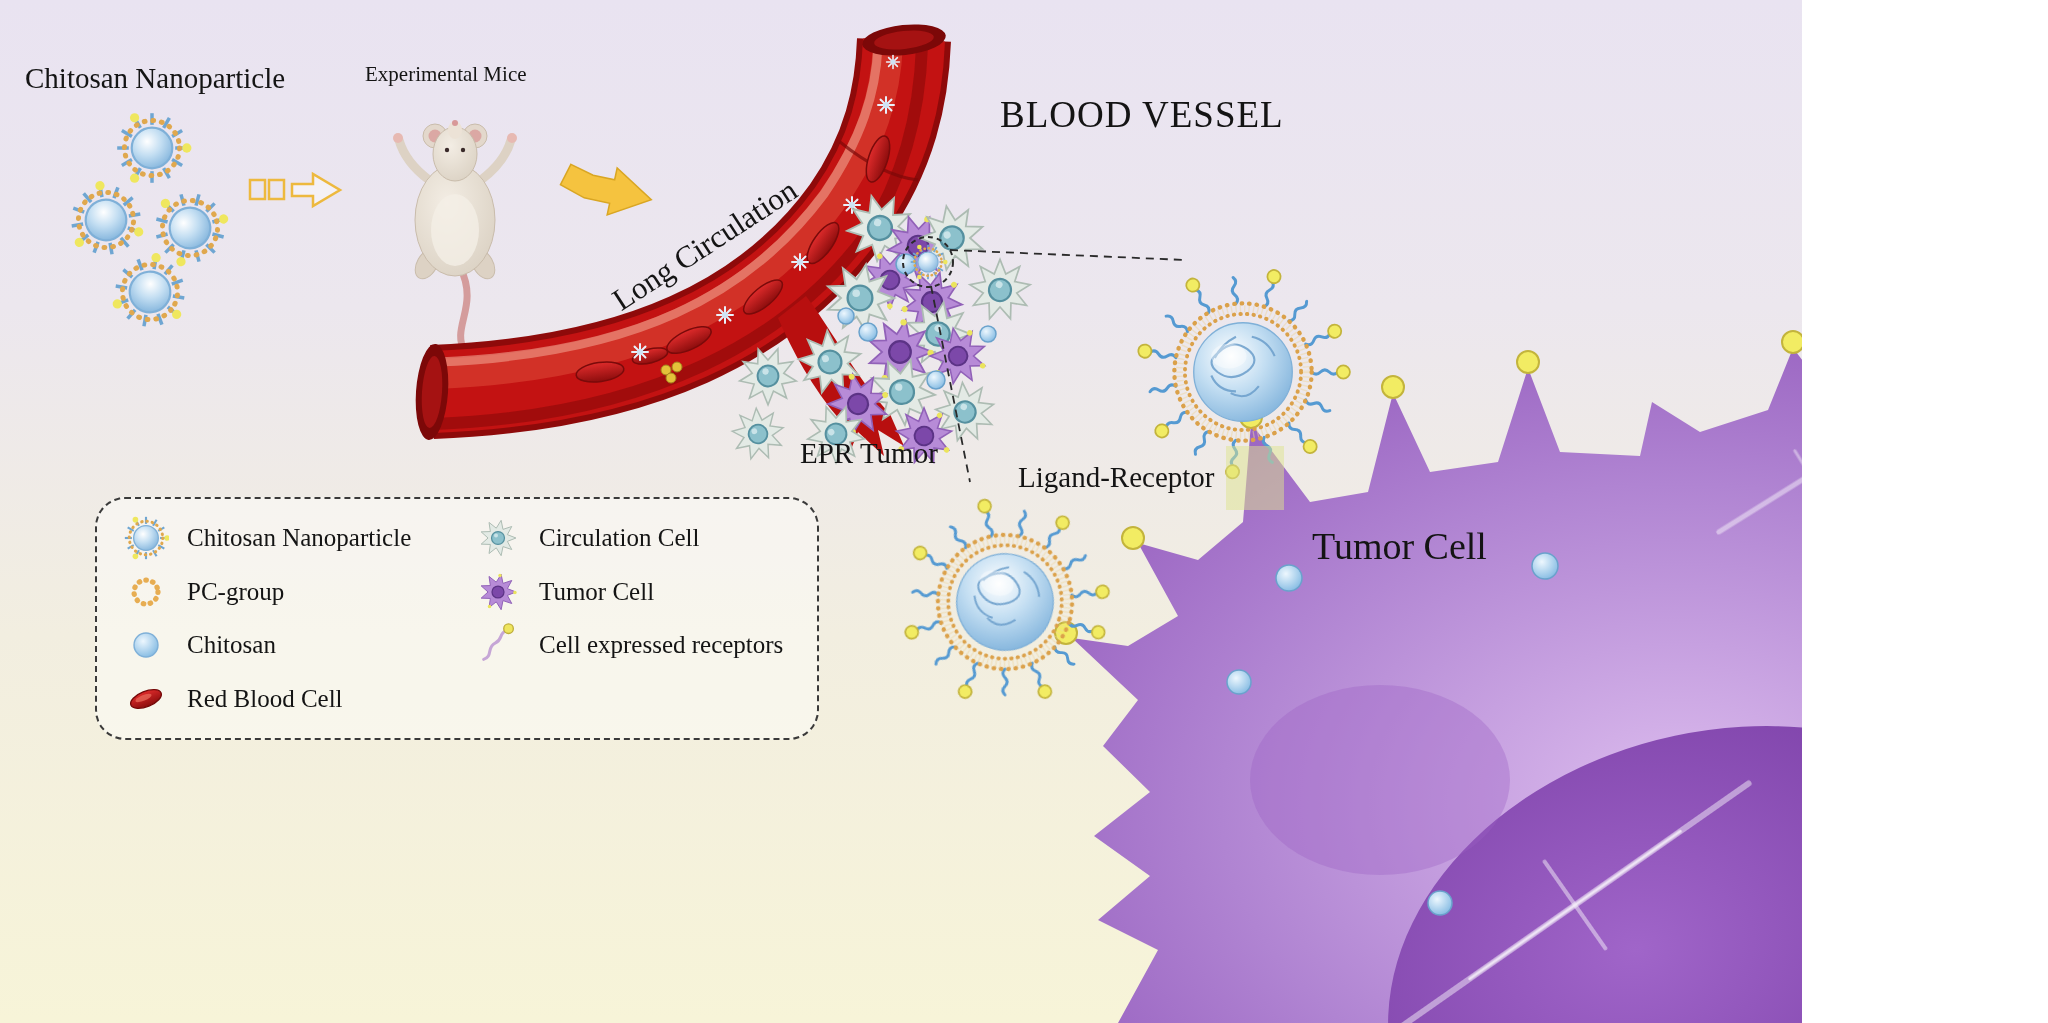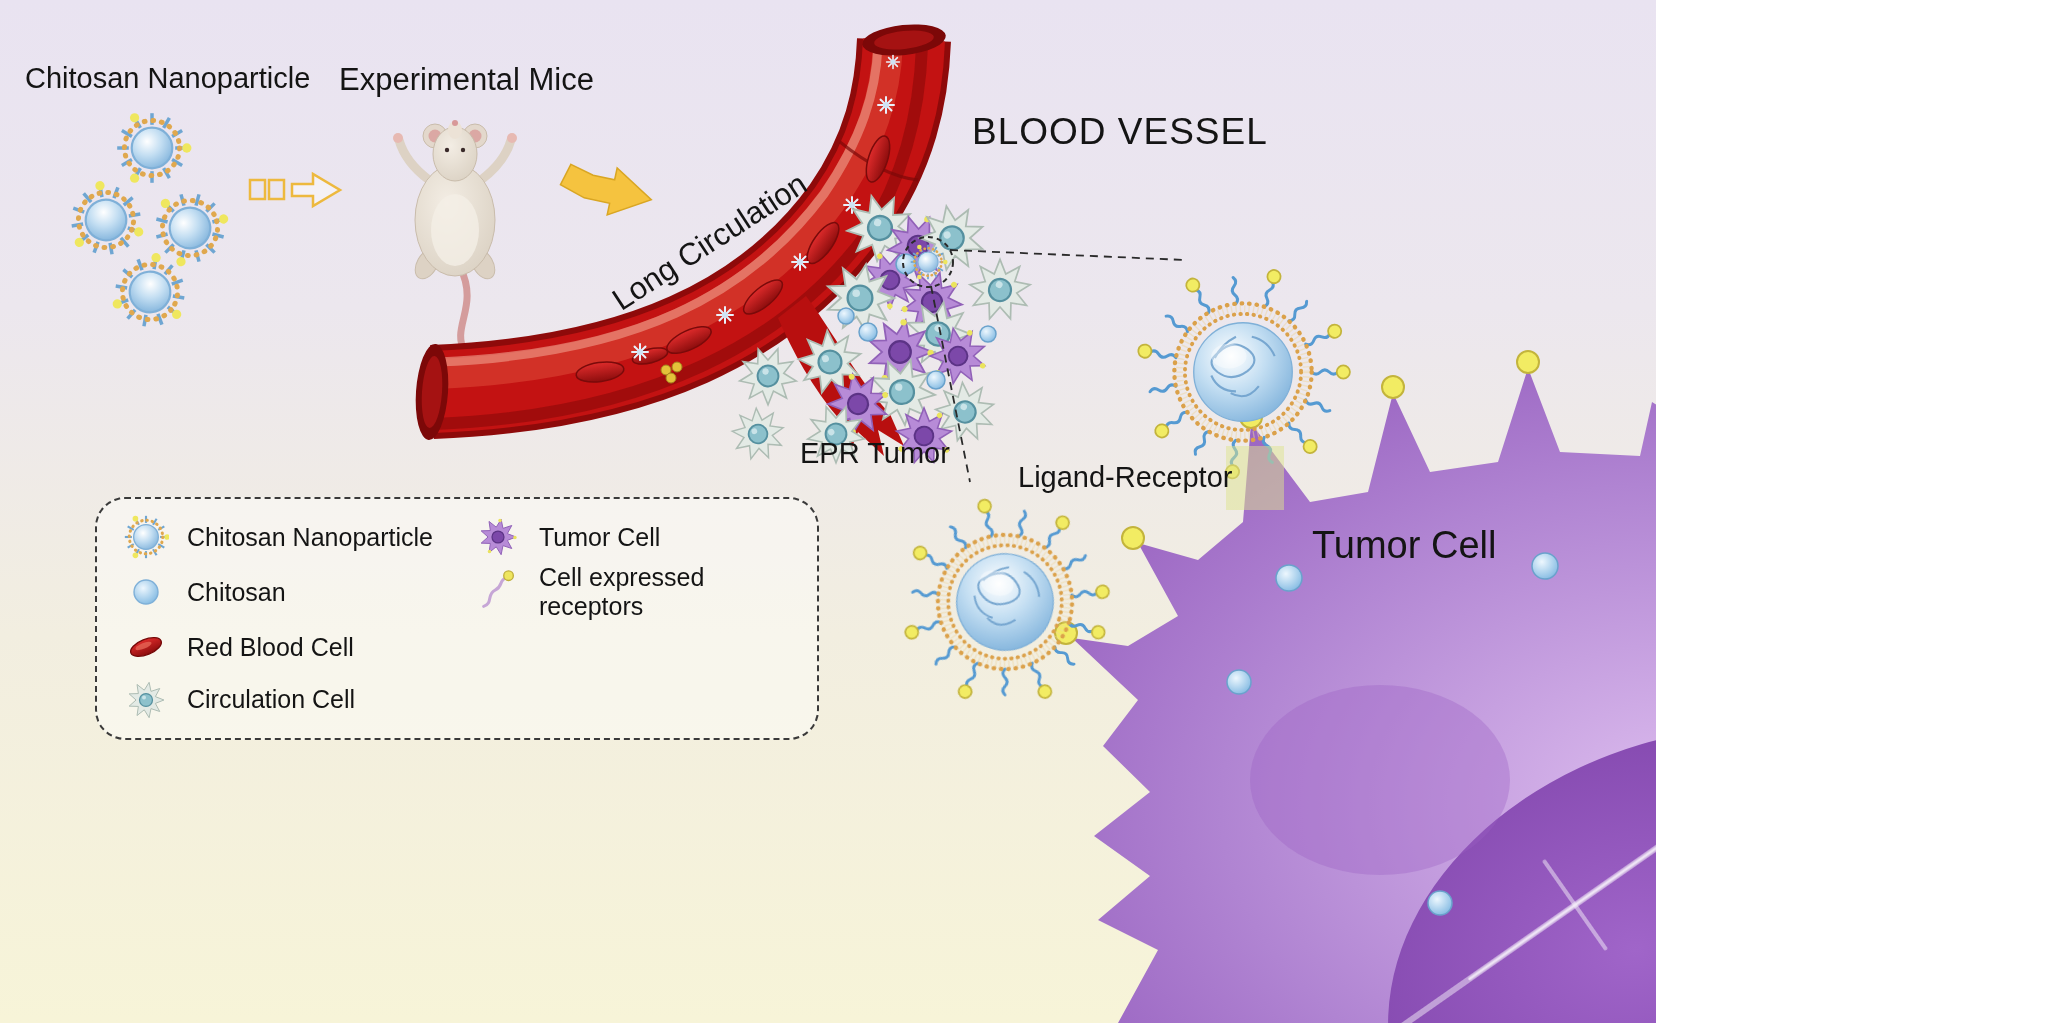--- a/index.html
+++ b/index.html
@@ -1,19 +1,19 @@
 <!DOCTYPE html>
 <html><head>
 <meta charset="utf-8">
 <style>
   html,body{margin:0;padding:0;background:#ffffff;}
   .canvas{
-    position:relative;width:1656px;height:1023px;overflow:hidden;
+    position:relative;width:1802px;height:1023px;overflow:hidden;
     background:linear-gradient(180deg,#e9e3f1 0%,#ece7ee 30%,#f2eee0 62%,#f7f4d8 100%);
-    font-family:Liberation Sans, sans-serif;color:#141414;
+    font-family:Liberation Serif, serif;color:#141414;
   }
   .scene{position:absolute;left:0;top:0;}
   .label{position:absolute;white-space:nowrap;color:#141414;}
   .legend{
     position:absolute;left:95px;top:497px;width:724px;height:243px;
     border:2.5px dashed #3a3a3a;border-radius:30px;
     background:rgba(255,255,252,0.45);box-sizing:border-box;
   }
   .legend-grid{
     display:grid;grid-template-rows:repeat(4,1fr);grid-template-columns:352px auto;
@@ -311,34 +311,40 @@
   <rect x="1226" y="446" width="58" height="64" fill="#dde48e" opacity="0.5"></rect>
 
   <g fill="none" stroke="#2a2a2a">
     <circle cx="928" cy="262" r="25" stroke-width="2" stroke-dasharray="5 4"></circle>
     <line x1="950" y1="250" x2="1186" y2="260" stroke-width="1.8" stroke-dasharray="8 6"></line>
     <line x1="931" y1="286" x2="970" y2="482" stroke-width="1.8" stroke-dasharray="8 6"></line>
   </g>
 </svg>
 
 <div class="label" style="left:25px;top:62px;font-size:29px;">Chitosan Nanoparticle</div>
-<div class="label" style="left:339px;top:62px;font-size:31px;text-align:center;">Experimental Mice</div>
-<div class="label" style="left:972px;top:93px;font-size:37px;letter-spacing:1px;margin-top:18px;">BLOOD VESSEL</div>
+<div class="label" style="left:365px;top:62px;font-size:21px;text-align:center;">Experimental Mice</div>
+<div class="label" style="left:1000px;top:93px;font-size:37px;letter-spacing:1px;">BLOOD VESSEL</div>
 <div class="label" style="left:606px;top:288px;font-size:31px;transform:rotate(-33deg);transform-origin:left top;">Long Circulation</div>
 <div class="label" style="left:800px;top:437px;font-size:29px;">EPR Tumor</div>
 <div class="label" style="left:1018px;top:461px;font-size:29px;">Ligand-Receptor</div>
 <div class="label" style="left:1312px;top:524px;font-size:38px;">Tumor Cell</div>
 
 <div class="legend">
   <div class="legend-grid">
     <div class="legend-row">
       <svg class="licon" viewBox="-24 -24 48 48">
             <use href="#nanoSmall" transform="scale(0.92)"></use>
           </svg>
       <span class="ltext">Chitosan Nanoparticle</span>
+    </div>
+    <div class="legend-row">
+      <svg class="licon" viewBox="-24 -24 48 48">
+        <circle r="12.5" fill="none" stroke="#e7ad52" stroke-width="5.5" stroke-dasharray="0.5 6.8" stroke-linecap="round"></circle>
+      </svg>
+      <span class="ltext">PC-group</span>
     </div>
     <div class="legend-row">
       <svg class="licon" viewBox="-24 -24 48 48">
         <circle r="12.5" fill="url(#blueDot)" stroke="#7fb0d8" stroke-width="1.5"></circle>
       </svg>
       <span class="ltext">Chitosan</span>
     </div>
     <div class="legend-row">
       <svg class="licon" viewBox="-24 -24 48 48">
         <g transform="rotate(-22)">

